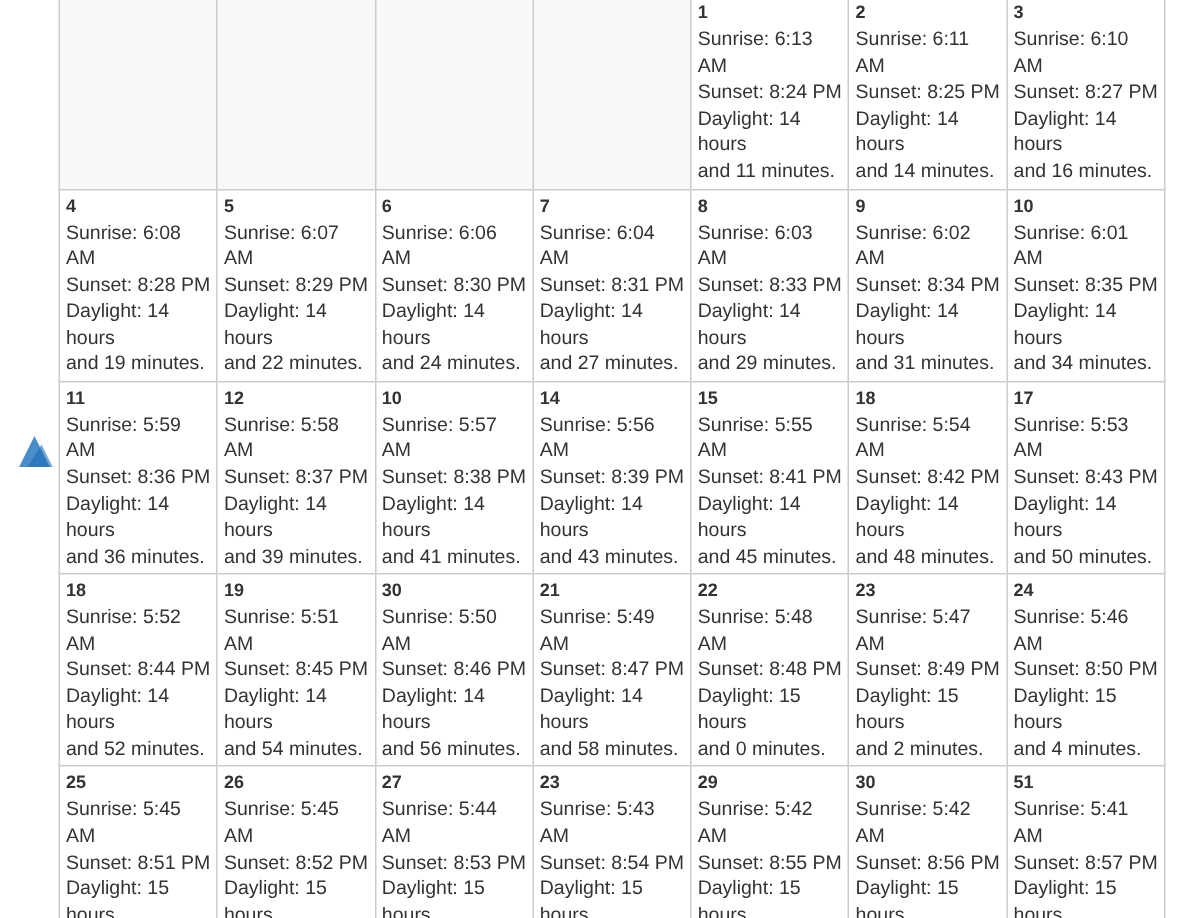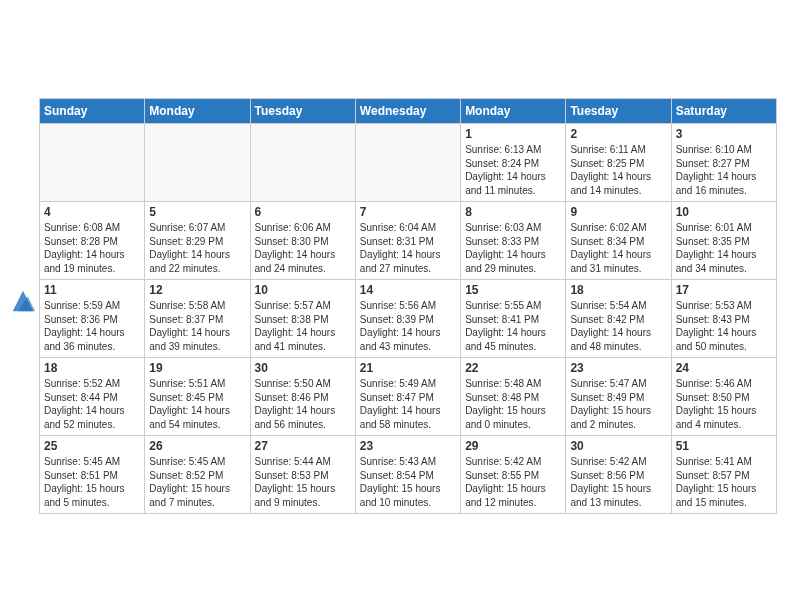--- a/index.html
+++ b/index.html
@@ -85,21 +85,21 @@
     .day-num {
       font-size: 12px;
       font-weight: bold;
       color: #333;
       display: block;
       margin-bottom: 2px;
     }
     .day-info {
       color: #333;
       line-height: 1.35;
-      font-size: 10px;
+      font-size: 13px;
     }
     .week-row td {
       height: 78px;
     }
   </style>
 </head>
 <body>
 
 <div class="container">
   <div class="header">

